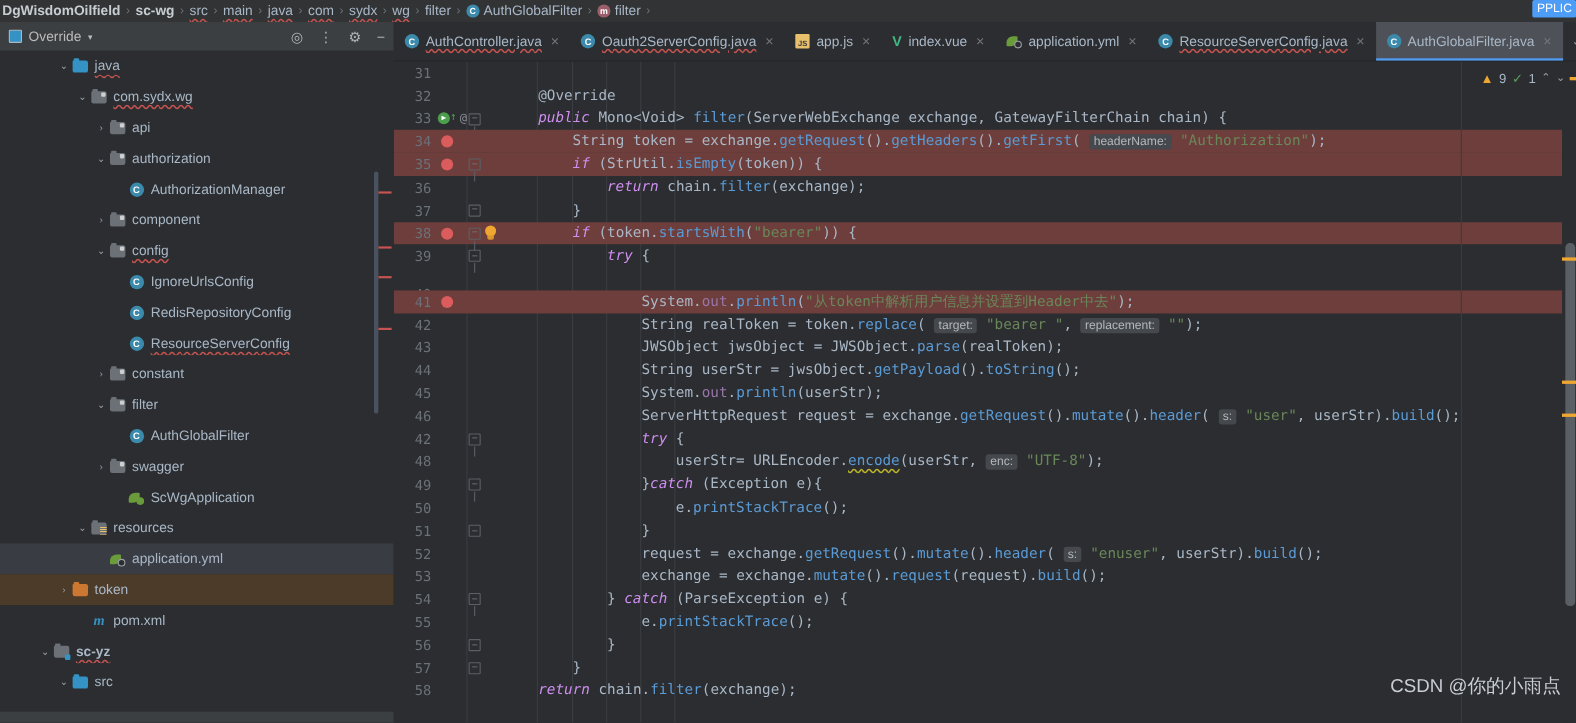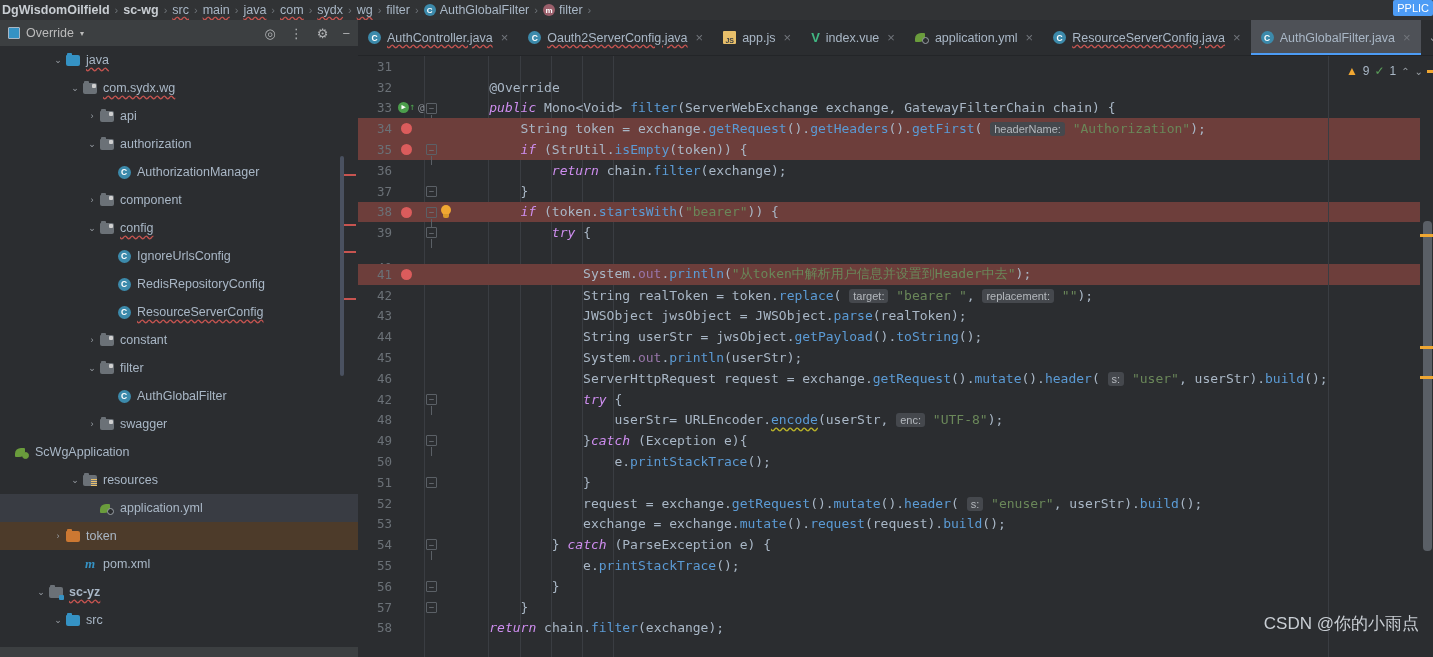--- a/index.html
+++ b/index.html
@@ -339,21 +339,21 @@
           </span>
           <span class="node-label">AuthGlobalFilter</span>
         </div>
         <div class="tree-row" style="padding-left: 85px;">
           <span class="arrow">›</span>
           <span class="node-icon">
             <span class="folder pkg"></span>
           </span>
           <span class="node-label">swagger</span>
         </div>
-        <div class="tree-row" style="">
+        <div class="tree-row" style="padding-left: 102px;">
           <span class="arrow blank">›</span>
           <span class="node-icon">
             <span class="spring-icon run">
               <span class="leaf"></span>
               <span class="dot"></span>
             </span>
           </span>
           <span class="node-label">ScWgApplication</span>
         </div>
         <div class="tree-row" style="padding-left: 68px;">

